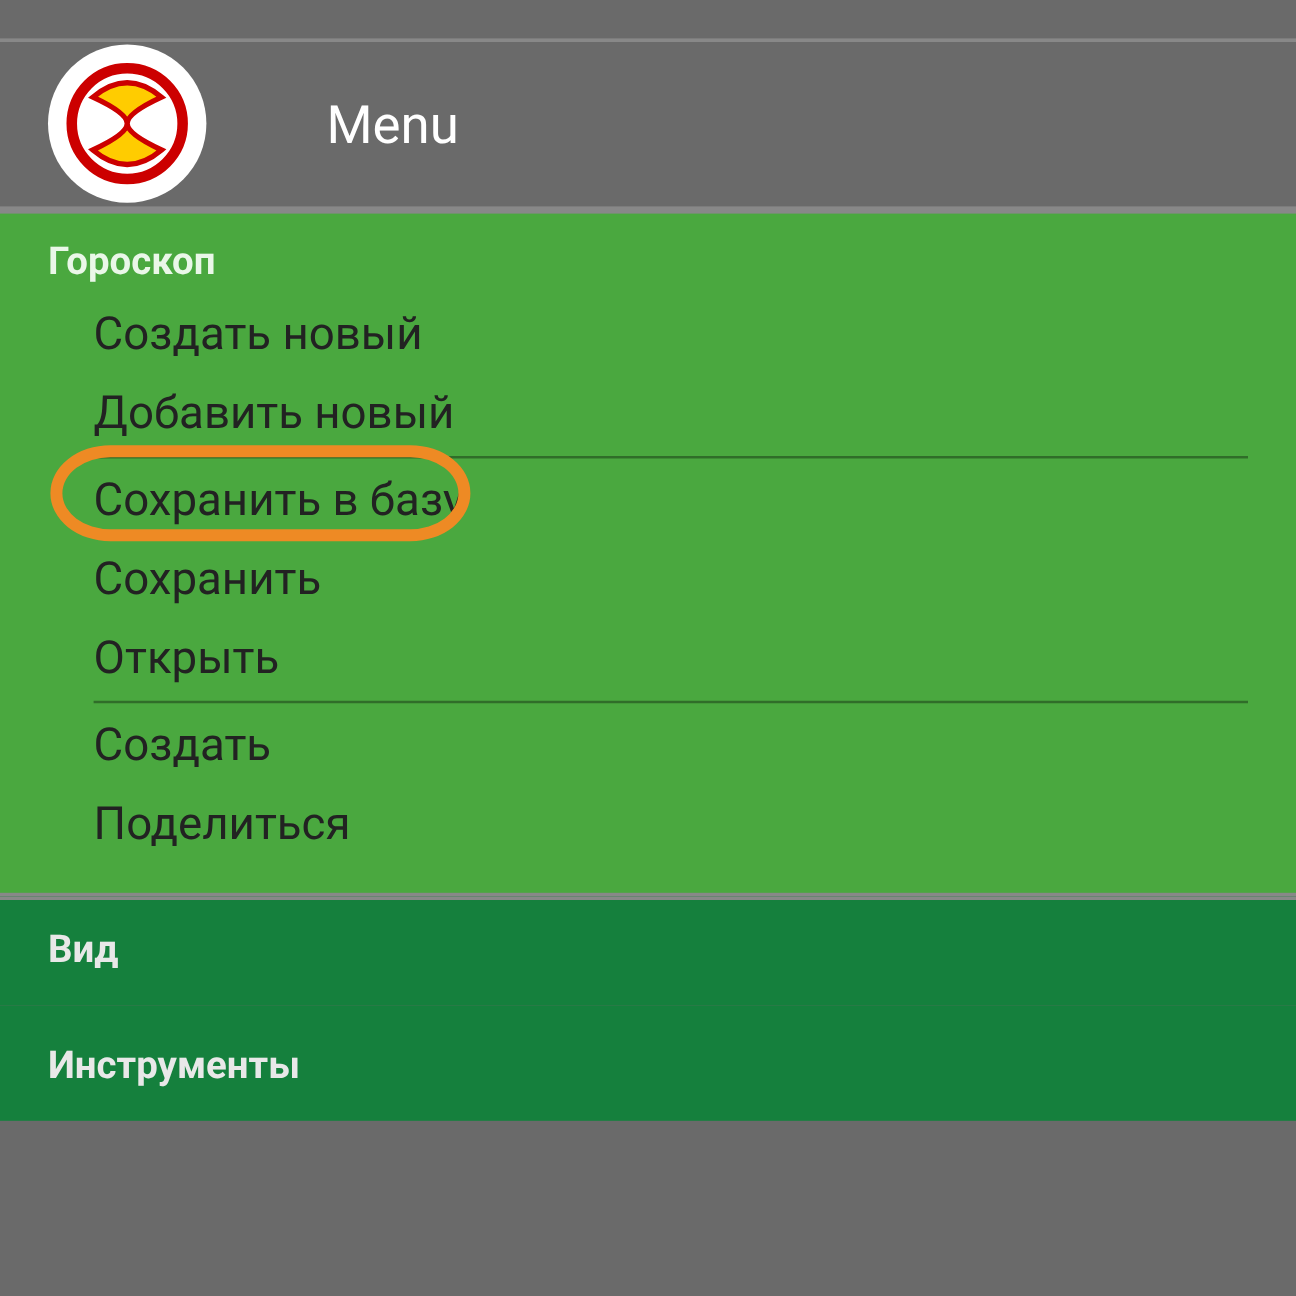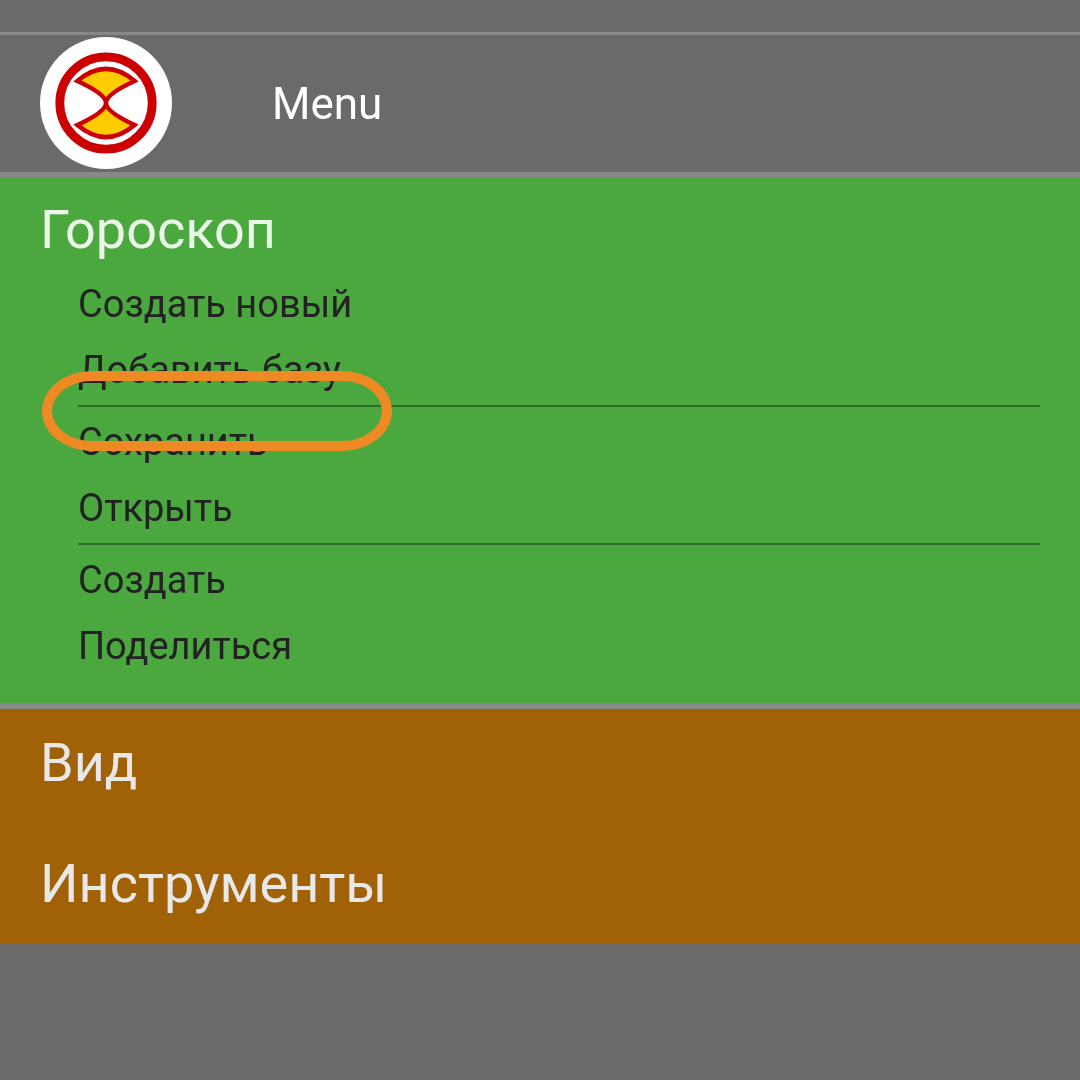--- a/index.html
+++ b/index.html
@@ -30,27 +30,27 @@
     font-weight: 400;
     margin-left: 100px;
   }
 
   
   .section {
     border-top: 3px solid #888;
     border-bottom: 3px solid #888;
   }
   .section-green { background: #4aa83f; padding: 20px 40px 24px 40px; }
-  .section-gray  { background: #a16207; padding: 22px 40px 18px 40px; border-bottom: none; }
+  .section-gray  { background: #15803d; padding: 22px 40px 18px 40px; border-bottom: none; }
   .section-gray + .section-gray { border-top: none; }
 
   .section-title {
     color: #e8e8e8;
-    font-size: 54px;
-    font-weight: 400;
+    font-size: 32px;
+    font-weight: 700;
     margin-bottom: 10px;
   }
   .section-green .section-title { color: #eaf7e8; }
 
   .menu-list { list-style: none; padding-left: 38px; }
   .menu-item {
     display: flex;
     justify-content: space-between;
     align-items: center;
     height: 66px;
@@ -98,23 +98,26 @@
 
   <div class="menu-strip">
 
     <div class="section section-green">
       <div class="section-title">Гороскоп</div>
       <ul class="menu-list">
         <li class="menu-item">
           <span>Создать новый</span>
         </li>
         <li class="menu-item">
-          <span>Добавить базу</span>
+          <span>Добавить новый</span>
         </li>
         <hr class="divider">
+        <li class="menu-item">
+          <span>Сохранить в базу</span>
+        </li>
         <li class="menu-item">
           <span>Сохранить</span>
         </li>
         <li class="menu-item">
           <span>Открыть</span>
         </li>
         <hr class="divider">
         <li class="menu-item">
           <span>Создать</span>
         </li>

